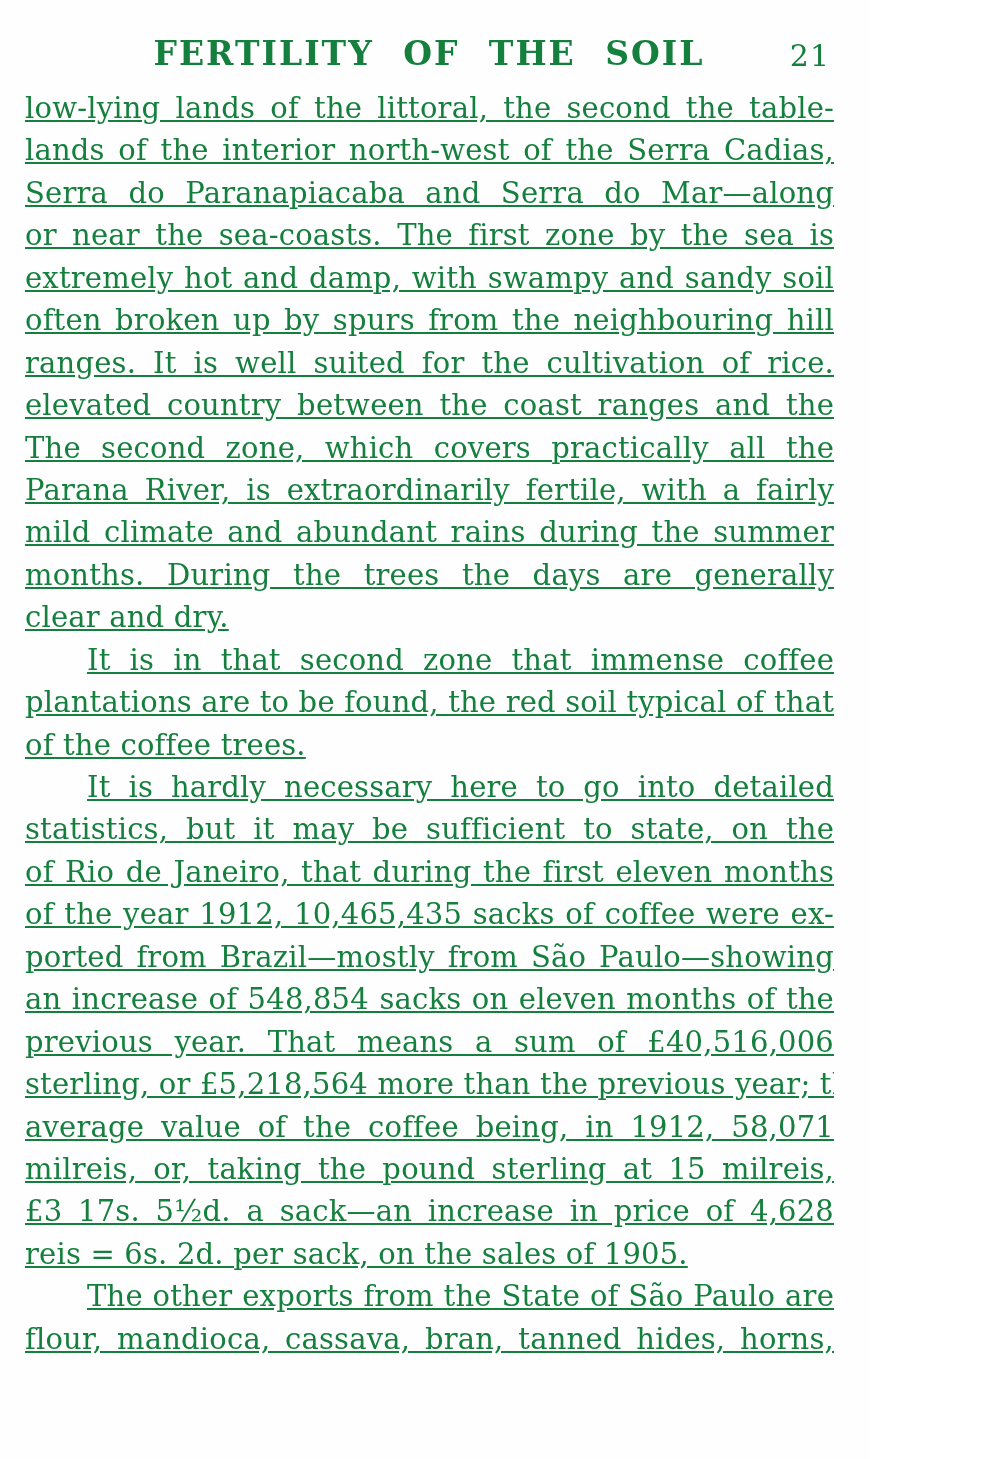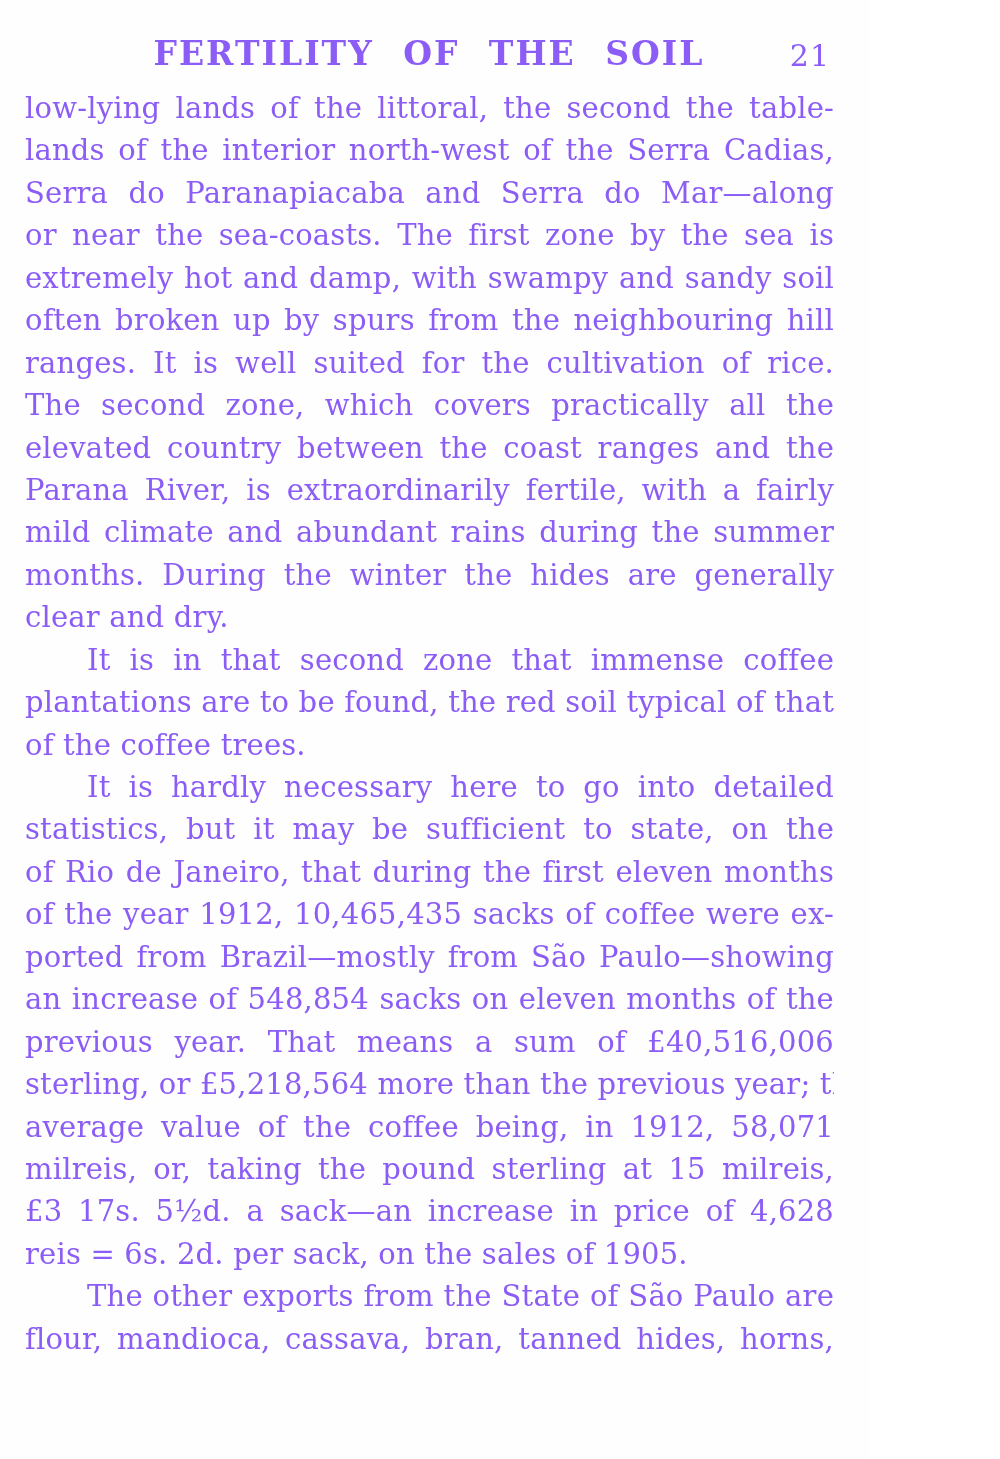--- a/index.html
+++ b/index.html
@@ -5,21 +5,21 @@
   html, body {
     margin: 0;
     padding: 0;
     background: #ffffff;
   }
   .page {
     position: relative;
     width: 870px;
     height: 1459px;
     background: #fefefe;
-    color: #8b5cf6;
+    color: #15803d;
     font-family: "DejaVu Serif", "Liberation Serif", serif;
     overflow: hidden;
   }
   
   .running-head {
     position: absolute;
     top: 34px;
     left: 0;
     right: 0;
     height: 44px;
@@ -44,20 +44,21 @@
   }
   
   .text-block {
     position: absolute;
     top: 87px;
     left: 0;
     right: 0;
     padding: 0 36px 0 25px;
     font-size: 29px;
     letter-spacing: 0.2px;
+    text-decoration: underline;
   }
   .para {
     margin: 0;
     padding: 0;
   }
   .line {
     line-height: 42.45px;
     height: 42.45px;
     white-space: nowrap;          
     text-align: justify;
@@ -84,25 +85,25 @@
   <div class="text-block">
 
     <div class="para">
       <div class="line">low-lying lands of the littoral, the second the table-</div>
       <div class="line">lands of the interior north-west of the Serra Cadias,</div>
       <div class="line">Serra do Paranapiacaba and Serra do Mar—along</div>
       <div class="line">or near the sea-coasts. The first zone by the sea is</div>
       <div class="line">extremely hot and damp, with swampy and sandy soil</div>
       <div class="line">often broken up by spurs from the neighbouring hill</div>
       <div class="line">ranges. It is well suited for the cultivation of rice.</div>
+      <div class="line">elevated country between the coast ranges and the</div>
       <div class="line">The second zone, which covers practically all the</div>
-      <div class="line">elevated country between the coast ranges and the</div>
       <div class="line">Parana River, is extraordinarily fertile, with a fairly</div>
       <div class="line">mild climate and abundant rains during the summer</div>
-      <div class="line">months. During the winter the hides are generally</div>
+      <div class="line">months. During the trees the days are generally</div>
       <div class="line end">clear and dry.</div>
     </div>
 
     <div class="para">
       <div class="line indent">It is in that second zone that immense coffee</div>
       <div class="line">plantations are to be found, the red soil typical of that</div>
       <div class="line end">of the coffee trees.</div>
     </div>
 
     <div class="para">

